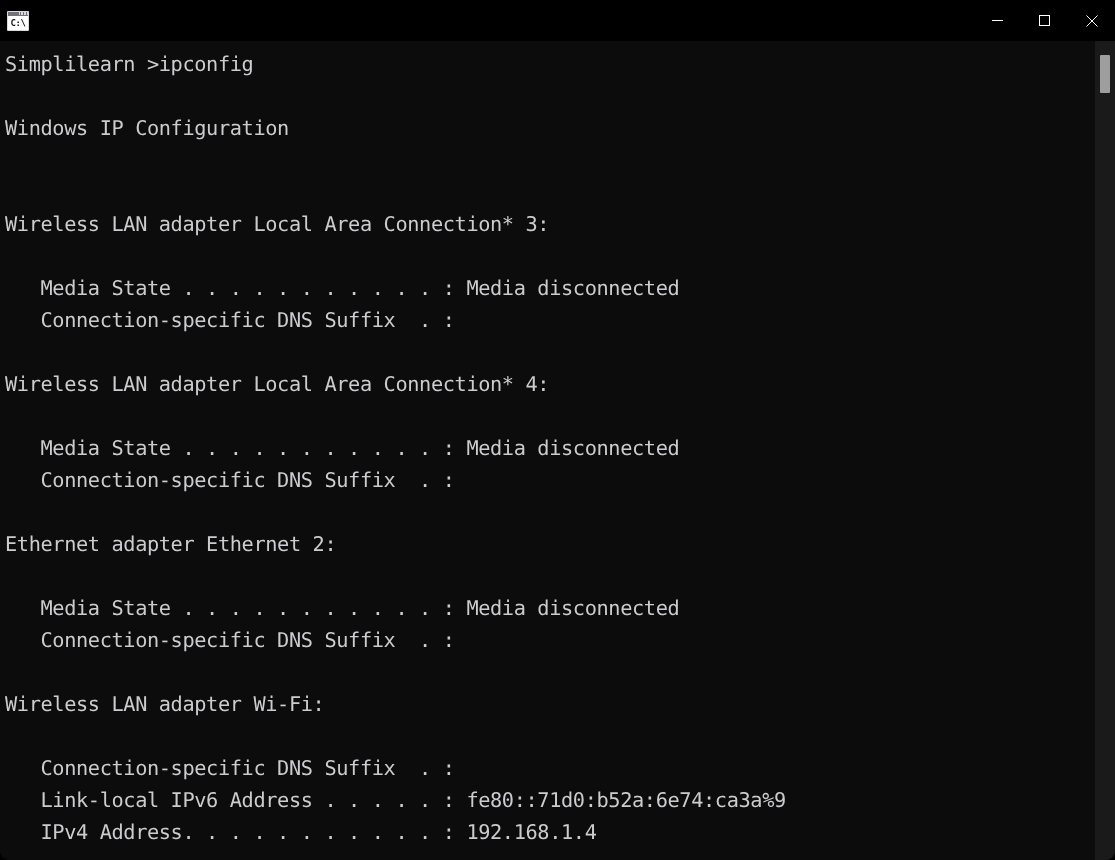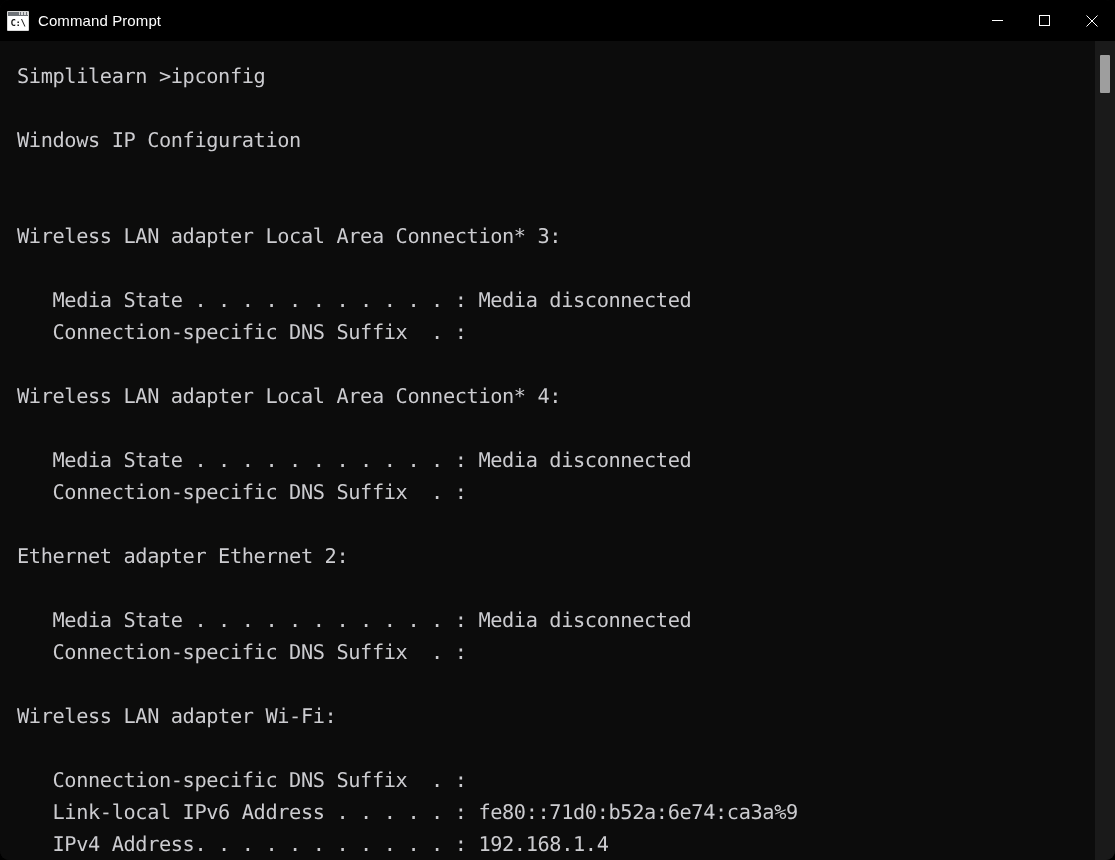--- a/index.html
+++ b/index.html
@@ -126,21 +126,21 @@
     width: 1115px;
     height: 819px;
     background: #0c0c0c;
     overflow: hidden;
   }
 
   .console-text {
     position: absolute;
     top: 0;
     left: 0;
-    margin: 16px;
+    margin: 4px;
     padding: 3px 0 0 1px;
     color: #ccccd0;
     font-family: "DejaVu Sans Mono", monospace;
     font-size: 20.3px;
     line-height: 32px;
     letter-spacing: -0.38px;
     white-space: pre;
     font-weight: 400;
     text-rendering: geometricPrecision;
   }
@@ -171,21 +171,20 @@
 
   <div class="titlebar">
     <div class="title-left">
       <span class="app-icon">
         <span class="frame"></span>
         <span class="titlestrip"></span>
         <span class="dots"></span>
         <span class="screen"></span>
         <span class="prompt">C:\</span>
       </span>
-      <span class="title-text">Command Prompt</span>
     </div>
 
     <div class="win-controls">
       <div class="win-btn">
         <svg width="11" height="11" viewBox="0 0 11 11" aria-hidden="true">
           <line x1="0" y1="5.5" x2="11" y2="5.5" stroke="#ffffff" stroke-width="1"></line>
         </svg>
       </div>
       <div class="win-btn">
         <svg width="11" height="11" viewBox="0 0 11 11" aria-hidden="true">

